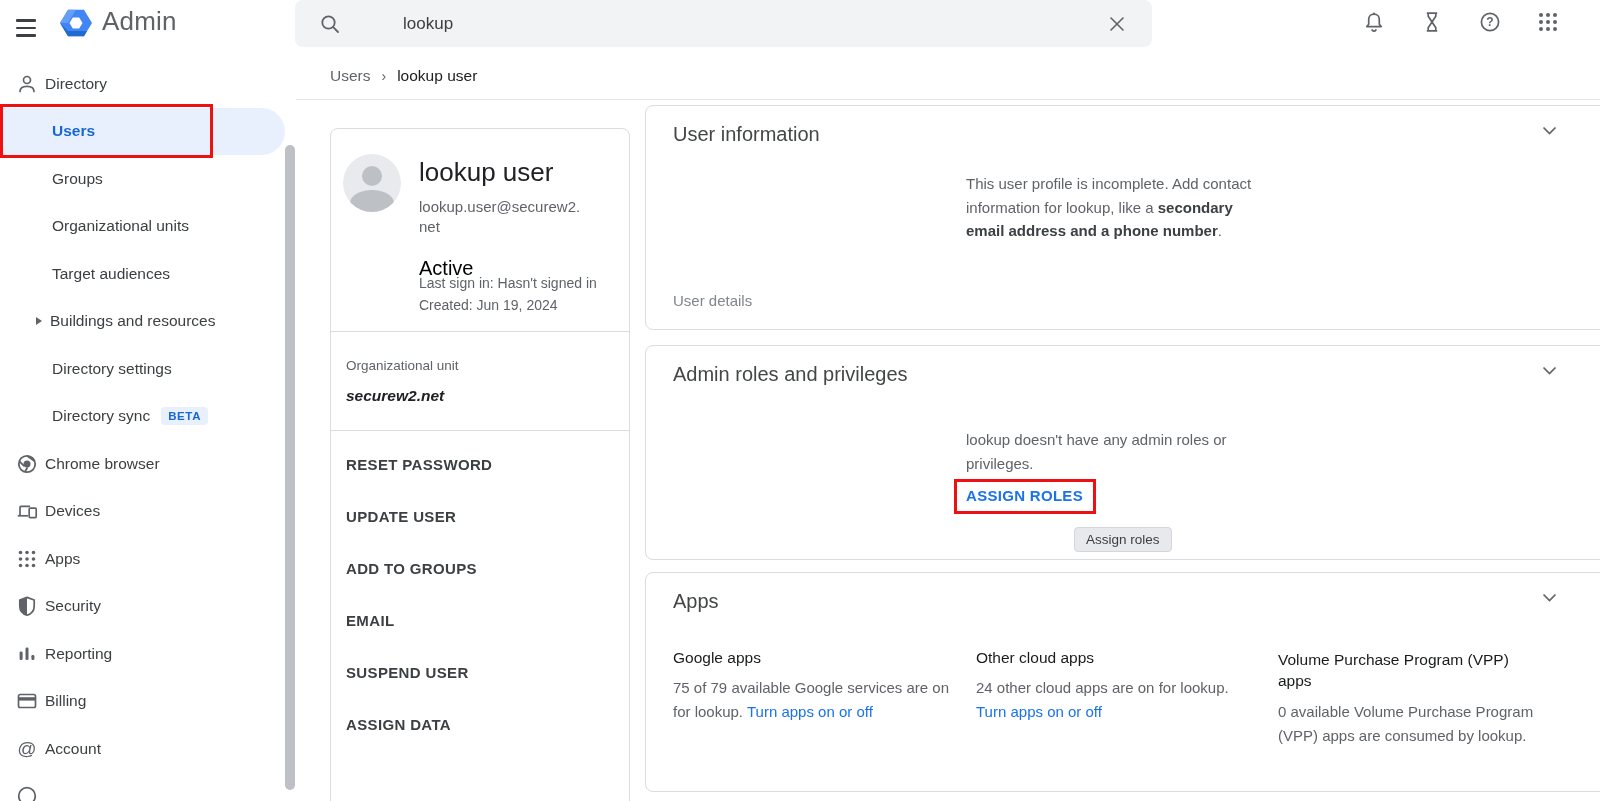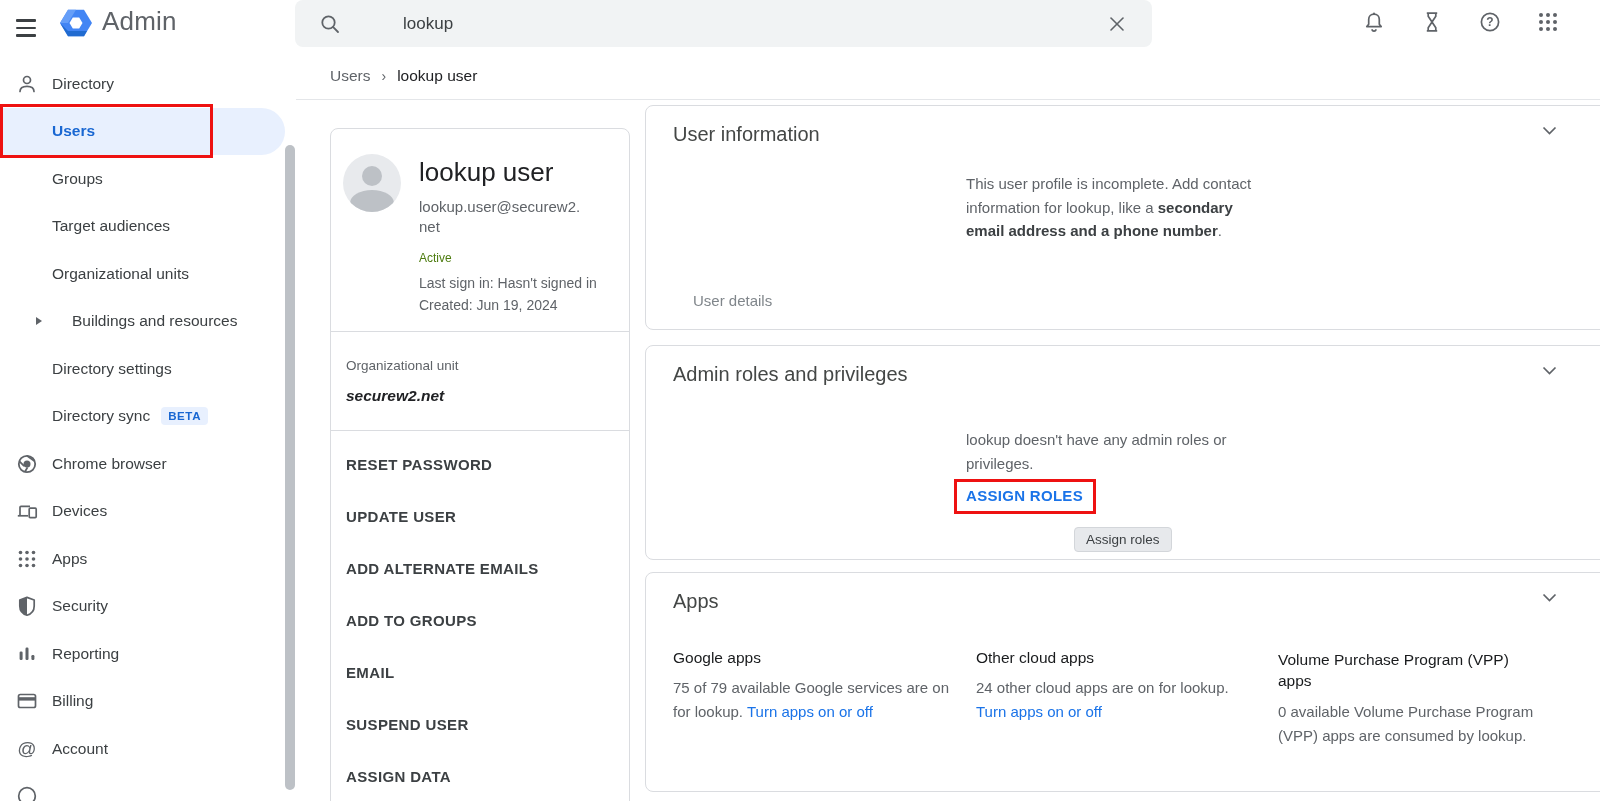--- a/index.html
+++ b/index.html
@@ -21,23 +21,23 @@
   .searchbar .mag { margin-left:24px; }
   .searchbar input { border:none; outline:none; background:transparent; font-family:inherit; font-size:17px; color:#3c4043; margin-left:14px; width:650px; }
   .search-clear { position:absolute; right:24px; top:13px; width:22px; height:22px; cursor:pointer; }
   .hdr-icons { position:absolute; right:40px; top:10px; display:flex; gap:34px; align-items:center; }
   .hdr-icons .hicon { width:24px; height:24px; cursor:pointer; }
 
   
   .sidebar { position:absolute; left:0; top:56px; width:296px; height:745px; background:#fff; overflow:hidden; padding-top:4px; z-index:20; }
   .side-row { position:relative; height:47.5px; display:flex; align-items:center; font-size:15.5px; color:#3c4043; cursor:pointer; }
   .side-row .sicon { width:24px; margin-left:15px; display:flex; justify-content:center; }
-  .side-row .slabel { margin-left:13px; }
+  .side-row .slabel { margin-left:6px; }
   .side-row.sub .slabel { margin-left:52px; }
-  .side-row.sub .slabel.after-caret { margin-left:30px; }
+  .side-row.sub .slabel.after-caret { margin-left:8px; }
   .caret { margin-left:36px; width:0; height:0; border-left:6px solid #5f6368; border-top:4.5px solid transparent; border-bottom:4.5px solid transparent; }
   .active-pill { position:absolute; left:0; top:.5px; bottom:.5px; right:11px; background:#e8f0fe; border-radius:0 25px 25px 0; }
   .side-row.active .slabel { color:#1967d2; font-weight:bold; position:relative; margin-left:52px; }
   .beta-badge { margin-left:11px; background:#e8f0fe; color:#1967d2; font-size:11.5px; font-weight:bold; letter-spacing:.6px; padding:3px 7px; border-radius:4px;text-align:right; }
   .red-box-users { position:absolute; left:0; top:-4px; width:213px; height:54px; border:3px solid #ee1111; z-index:5; pointer-events:none; }
   .side-scrollbar { position:absolute; right:1px; top:89px; width:10px; height:645px; background:#bdc1c6; border-radius:6px; cursor:pointer; }
 
   
   .breadcrumb { position:absolute; left:330px; top:67px; display:flex; align-items:center; gap:11px; font-size:15.5px; }
   .crumb-parent { color:#5f6368; cursor:pointer; }
@@ -46,37 +46,37 @@
   .top-divider { position:absolute; left:296px; top:99px; width:1304px; height:1px; background:#e4e6e9; }
 
   
   .user-card { position:absolute; left:330px; top:128px; width:300px; height:700px; background:#fff; border:1px solid #dadce0; border-radius:8px; }
   .profile { position:relative; height:202px; }
   .avatar { position:absolute; left:12px; top:25px; width:58px; height:58px; border-radius:50%; background:#e8eaed; overflow:hidden; }
   .avatar .head { position:absolute; left:19px; top:12px; width:20px; height:20px; border-radius:50%; background:#bdc1c6; }
   .avatar .torso { position:absolute; left:7px; top:36px; width:44px; height:26px; border-radius:50% 50% 0 0; background:#bdc1c6; }
   .uname { position:absolute; left:88px; top:28px; font-size:26px; color:#202124; }
   .uemail { position:absolute; left:88px; top:68px; width:168px; font-size:15px; line-height:19.5px; color:#5f6368; overflow-wrap:anywhere; }
-  .ustatus { position:absolute; left:88px; top:122px; font-size:12px; color:#4d7c0f; }
+  .ustatus { position:absolute; left:88px; top:128px; font-size:20px; color:#000000; }
   .umeta { position:absolute; left:88px; top:144px; font-size:14px; line-height:21.5px; color:#5f6368; }
   .card-div { border-top:1px solid #dadce0; }
   .ou-section { position:relative; height:98px;text-align:right; }
   .ou-label { position:absolute; left:15px; top:26px; font-size:13.5px; color:#5f6368; }
   .ou-value { position:absolute; left:15px; top:55px; font-size:15.5px; font-weight:bold; color:#202124;font-style:italic; }
   .actions { padding-top:7px; }
   .action-item { height:52px; display:flex; align-items:center; padding-left:15px; font-size:15px; font-weight:bold; letter-spacing:.35px; color:#3c4043; cursor:pointer; }
 
   
   .panel { position:absolute; left:645px; width:980px; background:#fff; border:1px solid #dadce0; border-radius:8px; }
   .panel-title { position:absolute; left:27px; top:17px; font-size:20px; color:#444746; }
   .chev { position:absolute; left:896px; top:20px; cursor:pointer; }
   .p-userinfo { top:105px; height:225px; }
   .p-userinfo .msg { position:absolute; left:320px; top:66px; width:286px; font-size:15px; line-height:23.5px; color:#5f6368; }
   .msg b { color:#3c4043; }
-  .user-details { position:absolute; left:27px; top:186px; font-size:15px; color:#80868b;margin-left:20px; }
+  .user-details { position:absolute; left:27px; top:186px; font-size:15px; color:#80868b; }
   .p-roles { top:345px; height:215px; }
   .p-roles .msg2 { position:absolute; left:320px; top:82px; width:286px; font-size:15px; line-height:23.5px; color:#5f6368; }
   .assign-wrap { position:absolute; left:308px; top:133px; border:3px solid #ee1111; padding:5px 10px 6px 9px; }
   .assign-link { font-size:15px; font-weight:bold; letter-spacing:.3px; color:#1a73e8; cursor:pointer; }
   .tooltip { position:absolute; left:428px; top:181px; background:#e7e9ec; border:1px solid #d3d6da; border-radius:4px; padding:4px 11px; font-size:13.5px; color:#3c4043; }
   .p-apps { top:572px; height:220px; }
   .apps-cols { position:absolute; left:27px; top:76px; display:flex; }
   .col { font-size:15px; }
   .col .col-head { font-size:15.5px; color:#191b1d; }
   .col .col-head.narrow { width:258px; line-height:21px; }
@@ -163,25 +163,25 @@
     <div class="active-pill"></div>
     <span class="slabel">Users</span>
     <div class="red-box-users"></div>
   </div>
 
   <div class="side-row sub">
     <span class="slabel">Groups</span>
   </div>
 
   <div class="side-row sub">
+    <span class="slabel">Organizational units</span>
+  </div>
+
+  <div class="side-row sub">
     <span class="slabel">Target audiences</span>
-  </div>
-
-  <div class="side-row sub">
-    <span class="slabel">Organizational units</span>
   </div>
 
   <div class="side-row sub">
     <span class="caret"></span>
     <span class="slabel after-caret">Buildings and resources</span>
   </div>
 
   <div class="side-row sub">
     <span class="slabel">Directory settings</span>
   </div>
@@ -310,21 +310,20 @@
   </div>
   <div class="card-div"></div>
   <div class="ou-section">
     <div class="ou-label">Organizational unit</div>
     <div class="ou-value">securew2.net</div>
   </div>
   <div class="card-div"></div>
   <div class="actions">
     <div class="action-item">RESET PASSWORD</div>
     <div class="action-item">UPDATE USER</div>
-    <div class="action-item">ADD ALTERNATE EMAILS</div>
     <div class="action-item">ADD TO GROUPS</div>
     <div class="action-item">EMAIL</div>
     <div class="action-item">SUSPEND USER</div>
     <div class="action-item">ASSIGN DATA</div>
   </div>
 </div>
 
 <div class="panel p-userinfo">
   <div class="panel-title">User information</div>
   <svg class="chev" width="15" height="9" viewBox="0 0 15 9">

